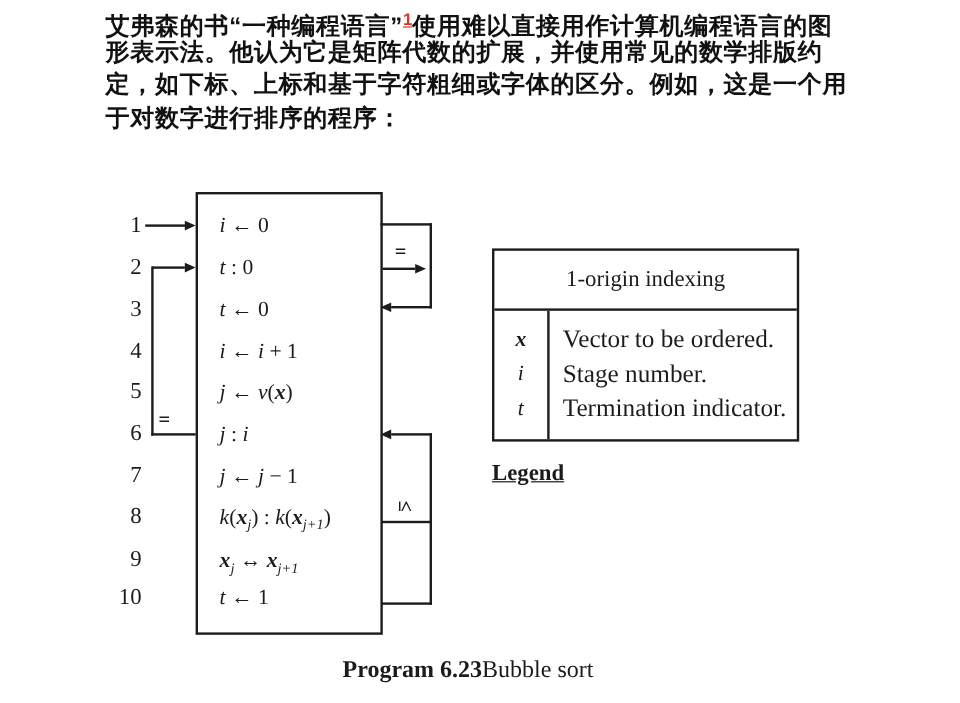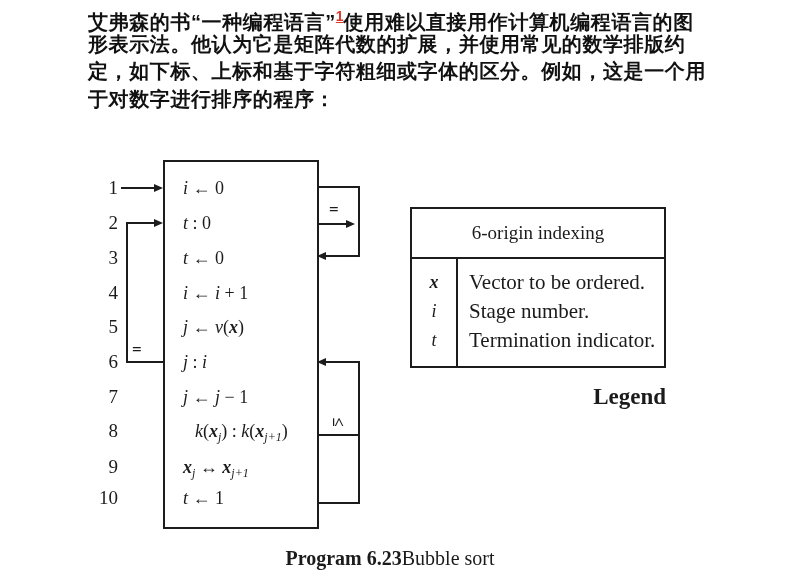--- a/index.html
+++ b/index.html
@@ -38,22 +38,22 @@
   .legend-box{position:absolute;left:410px;top:207px;width:256px;height:161px;
               border:2px solid #1c1c1c;box-sizing:border-box;background:#fff;}
   .legend-header{height:48px;border-bottom:2px solid #1c1c1c;display:flex;
                  align-items:center;justify-content:center;font-size:19px;}
   .legend-body{position:relative;height:107px;padding-top:9px;box-sizing:border-box;}
   .legend-divider{position:absolute;left:44px;top:0;bottom:0;width:2px;background:#1c1c1c;}
   .legend-row{display:grid;grid-template-columns:44px 1fr;height:29px;line-height:29px;}
   .legend-sym{text-align:center;font-style:italic;font-size:18px;}
   .legend-sym.bold{font-weight:bold;}
   .legend-desc{padding-left:13px;font-size:21px;}
-  .legend-label{position:absolute;left:410px;top:384px;width:256px;text-align:right;
-                font-size:23px;font-weight:bold;}
+  .legend-label{position:absolute;left:410px;top:384px;width:256px;text-align:left;
+                font-size:19px;font-weight:bold;text-decoration:underline;}
 
   
   .caption{position:absolute;left:60px;top:547px;width:660px;text-align:center;font-size:20px;}
   .caption .cap-bold{font-weight:bold;}
   .caption .cap-text{}
 </style>
 </head>
 <body>
 
 <div class="para">
@@ -79,21 +79,21 @@
       <div class="lnum" style="top: 498px;">10</div>
     </div>
   <div id="statements">
       <div class="stmt" style="top: 188px;"><span class="tk-v">i</span><span class="tk-t"> ← 0</span></div>
       <div class="stmt" style="top: 223px;"><span class="tk-v">t</span><span class="tk-t"> : 0</span></div>
       <div class="stmt" style="top: 258px;"><span class="tk-v">t</span><span class="tk-t"> ← 0</span></div>
       <div class="stmt" style="top: 293px;"><span class="tk-v">i</span><span class="tk-t"> ← </span><span class="tk-v">i</span><span class="tk-t"> + 1</span></div>
       <div class="stmt" style="top: 327px;"><span class="tk-v">j</span><span class="tk-t"> ← </span><span class="tk-v">v</span><span class="tk-t">(</span><span class="tk-b">x</span><span class="tk-t">)</span></div>
       <div class="stmt" style="top: 362px; text-align: right;"><span class="tk-v">j</span><span class="tk-t"> : </span><span class="tk-v">i</span></div>
       <div class="stmt" style="top: 397px;"><span class="tk-v">j</span><span class="tk-t"> ← </span><span class="tk-v">j</span><span class="tk-t"> − 1</span></div>
-      <div class="stmt" style="top: 431px; margin-left: 12px;"><span class="tk-v">k</span><span class="tk-t">(</span><span class="tk-b">x</span><sub class="tk-s">j</sub><span class="tk-t">) : </span><span class="tk-v">k</span><span class="tk-t">(</span><span class="tk-b">x</span><sub class="tk-s">j+1</sub><span class="tk-t">)</span></div>
+      <div class="stmt" style="top: 431px;"><span class="tk-v">k</span><span class="tk-t">(</span><span class="tk-b">x</span><sub class="tk-s">j</sub><span class="tk-t">) : </span><span class="tk-v">k</span><span class="tk-t">(</span><span class="tk-b">x</span><sub class="tk-s">j+1</sub><span class="tk-t">)</span></div>
       <div class="stmt" style="top: 467px;"><span class="tk-b">x</span><sub class="tk-s">j</sub><span class="tk-t"> ↔ </span><span class="tk-b">x</span><sub class="tk-s">j+1</sub></div>
       <div class="stmt" style="top: 498px;"><span class="tk-v">t</span><span class="tk-t"> ← 1</span></div>
     </div>
 
   <div class="hline" style="left:121px;top:187px;width:34px;"></div>
   <div class="ah ah-right" style="left:154px;top:184px;"></div>
   <div class="hline" style="left:127px;top:222px;width:27px;"></div>
   <div class="ah ah-right" style="left:154px;top:219px;"></div>
   <div class="vline" style="left:126px;top:222px;height:141px;"></div>
   <div class="hline" style="left:126px;top:361px;width:37px;"></div>
@@ -108,21 +108,21 @@
   <div class="blabel" style="left:329px;top:200px;">=</div>
 
   <div class="hline" style="left:326px;top:361px;width:34px;"></div>
   <div class="ah ah-left" style="left:317px;top:358px;"></div>
   <div class="vline" style="left:358px;top:361px;height:143px;"></div>
   <div class="hline" style="left:318px;top:434px;width:42px;"></div>
   <div class="blabel rot" style="left:333px;top:412px;">≤</div>
   <div class="hline" style="left:318px;top:502px;width:42px;"></div>
 
   <div class="legend-box">
-    <div class="legend-header">6-origin indexing</div>
+    <div class="legend-header">1-origin indexing</div>
     <div class="legend-body">
       <div class="legend-divider"></div>
       <div class="legend-row">
         <span class="legend-sym bold">x</span>
         <span class="legend-desc">Vector to be ordered.</span>
       </div>
       <div class="legend-row">
         <span class="legend-sym">i</span>
         <span class="legend-desc">Stage number.</span>
       </div>

